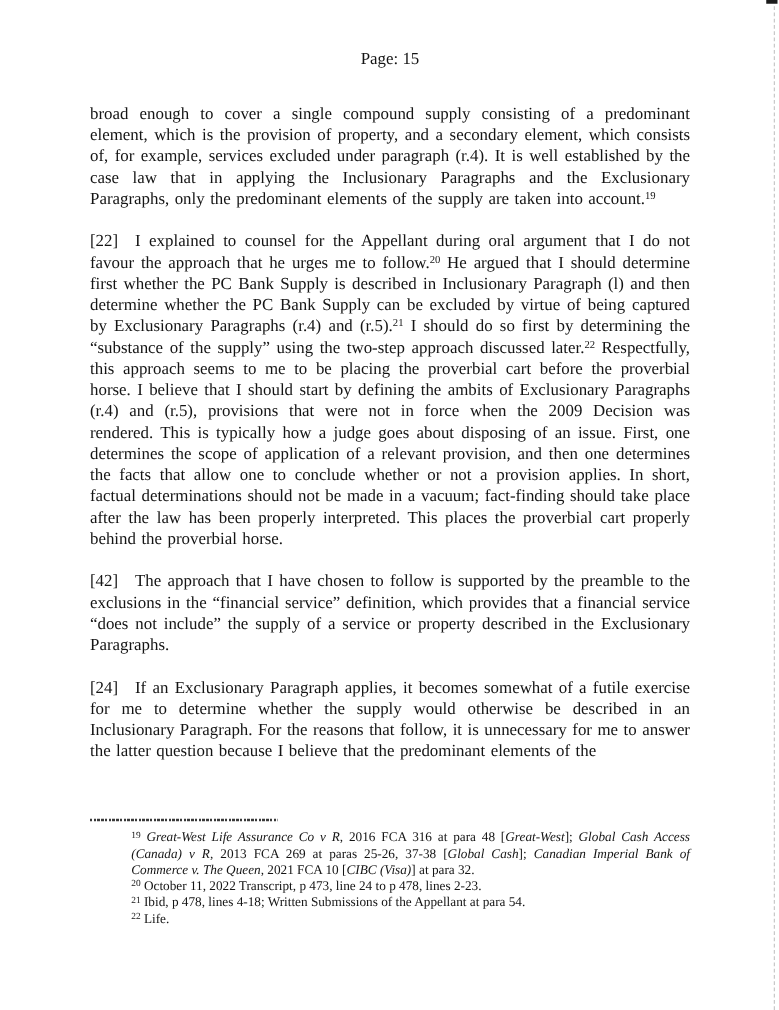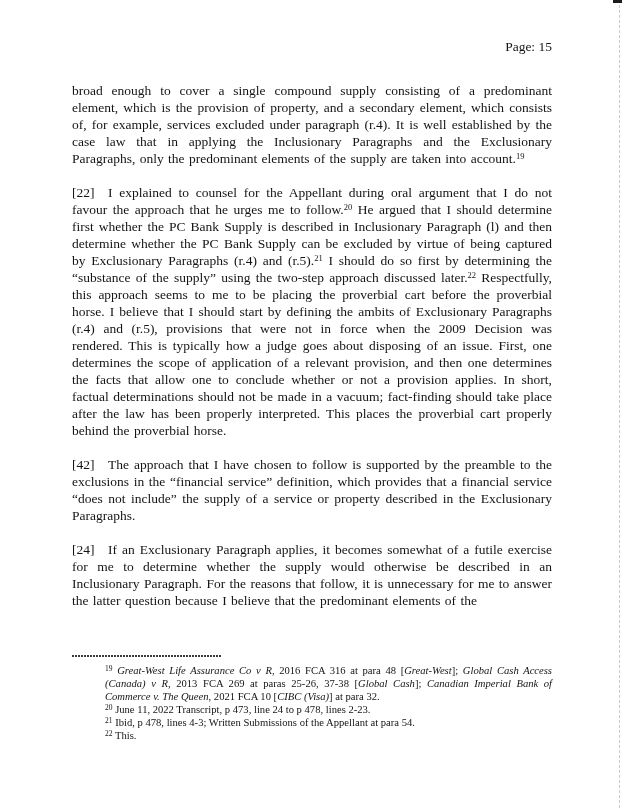--- a/index.html
+++ b/index.html
@@ -18,21 +18,21 @@
   }
   .content {
     position: absolute;
     left: 72px;
     top: 38px;
     width: 480px;
   }
   .page-header {
     font-size: 13.5px;
     font-weight: normal;
-    text-align: right;
+    text-align: center;
     margin: 0 0 27px 0;
     line-height: 17px;
   }
   p.body-para {
     font-size: 13.5px;
     line-height: 17px;
     text-align: justify;
     margin: 12px 0 17px 0;
     word-spacing: 1px;
   }
@@ -104,24 +104,24 @@
     <p class="body-para"><span>[24]  If an Exclusionary Paragraph applies, it becomes somewhat of a futile exercise for me to determine whether the supply would otherwise be described in an Inclusionary Paragraph. For the reasons that follow, it is unnecessary for me to answer the latter question because I believe that the predominant elements of the</span></p>
 
   </div>
 
   <div class="footnotes">
 
     <div class="fn-rule"></div>
 
     <div class="footnote"><sup class="fn-marker">19</sup> <span><i>Great-West Life Assurance Co v R</i><span>, 2016 FCA 316 at para 48 [</span><i>Great-West</i><span>]; </span><i>Global Cash Access (Canada) v R</i><span>, 2013 FCA 269 at paras 25-26, 37-38 [</span><i>Global Cash</i><span>]; </span><i>Canadian Imperial Bank of Commerce v. The Queen</i><span>, 2021 FCA 10 [</span><i>CIBC (Visa)</i><span>] at para 32.</span></span></div>
 
-    <div class="footnote"><sup class="fn-marker">20</sup> <span><span>June 11, 2022 Transcript, p 473, line 24 to p 478, lines 2-23.</span></span></div>
+    <div class="footnote"><sup class="fn-marker">20</sup> <span><span>October 11, 2022 Transcript, p 473, line 24 to p 478, lines 2-23.</span></span></div>
 
-    <div class="footnote"><sup class="fn-marker">21</sup> <span><span>Ibid, p 478, lines 4-3; Written Submissions of the Appellant at para 54.</span></span></div>
+    <div class="footnote"><sup class="fn-marker">21</sup> <span><span>Ibid, p 478, lines 4-18; Written Submissions of the Appellant at para 54.</span></span></div>
 
-    <div class="footnote"><sup class="fn-marker">22</sup> <span><span>This.</span></span></div>
+    <div class="footnote"><sup class="fn-marker">22</sup> <span><span>Life.</span></span></div>
 
   </div>
 
   <div class="scan-edge-line"></div>
   <div class="scan-corner-mark"></div>
 
 </div>
 
 </body></html>

